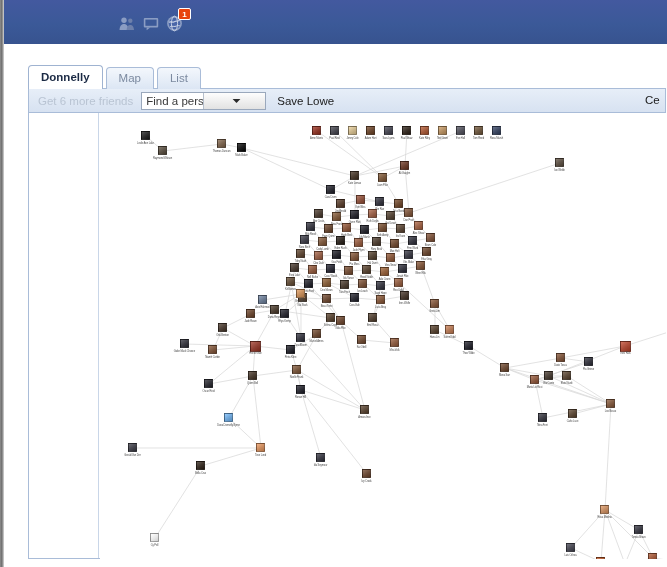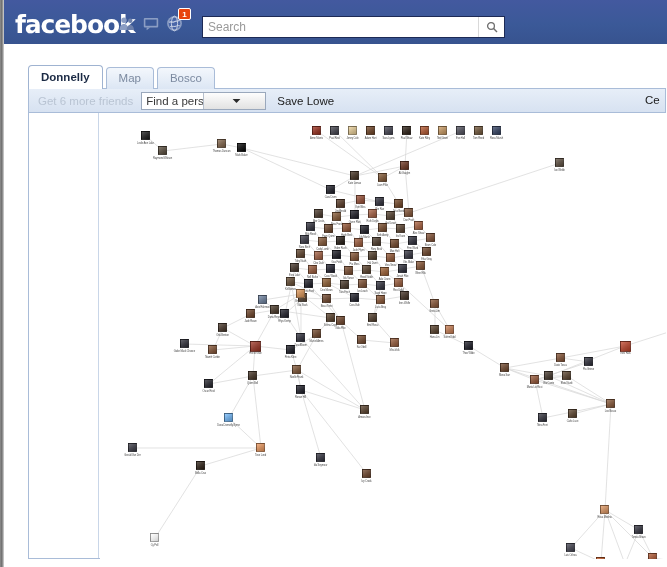--- a/index.html
+++ b/index.html
@@ -238,21 +238,20 @@
 <body>
 
 <div id="app">
 
   <div class="win-left-border"></div>
   <div class="win-left-border-inner"></div>
 
   <div class="fb-bar">
     <div class="fb-bar-sheen"></div>
 
-    <div class="fb-logo">facebook</div>
 
     <div class="fb-navicons">
       <div class="navicon">
         <svg width="16" height="15" viewBox="0 0 16 15">
           <circle cx="5" cy="4.2" r="2.7" fill="#8b9dc3"></circle>
           <path d="M0.5 14 C0.8 9.2 3 8 5 8 C7 8 9.2 9.2 9.5 14 Z" fill="#8b9dc3"></path>
           <circle cx="11.3" cy="4.8" r="2.2" fill="#6d80ab"></circle>
           <path d="M7.6 14 C7.9 10 9.6 9 11.3 9 C13 9 14.7 10 15 14 Z" fill="#6d80ab"></path>
         </svg>
       </div>
@@ -268,37 +267,28 @@
           <circle cx="8.5" cy="8.5" r="7.4" fill="#8b9dc3"></circle>
           <circle cx="8.5" cy="8.5" r="5.8" fill="#4a66a8"></circle>
           <path d="M3 7.2 C5 6 7 8 8.6 6.6 C10 5.4 12 6.4 13.6 5.6" stroke="#cfd8ea" stroke-width="1.1" fill="none"></path>
           <path d="M4.2 11.6 C6 10.6 8.4 12.2 10.6 11 C12 10.2 13 11 13.8 10.6" stroke="#cfd8ea" stroke-width="1" fill="none"></path>
           <ellipse cx="8.5" cy="8.5" rx="3.1" ry="7.4" fill="none" stroke="#cfd8ea" stroke-width="0.9"></ellipse>
         </svg>
         <div class="badge">1</div>
       </div>
     </div>
 
-    <div class="search-wrap">
-      <input class="search-input" type="text" placeholder="Search" style="">
-      <button class="search-btn">
-        <svg width="12" height="12" viewBox="0 0 12 12">
-          <circle cx="5" cy="5" r="3.4" fill="none" stroke="#6d6d6d" stroke-width="1.3"></circle>
-          <line x1="7.6" y1="7.6" x2="11" y2="11" stroke="#6d6d6d" stroke-width="1.4"></line>
-        </svg>
-      </button>
-    </div>
   </div>
 
   <div class="page-body">
 
     <div class="tabstrip">
       <div class="tab active">Donnelly</div>
       <div class="tab">Map</div>
-      <div class="tab">Bosco</div>
+      <div class="tab">List</div>
     </div>
 
     <div class="toolbar-panel">
       <div class="tb-disabled">Get 6 more friends</div>
       <div class="tb-select">
         <span>Find a person...</span>
         <span class="arrow">
           <svg width="9" height="6" viewBox="0 0 9 6">
               <path d="M0.6 1 L4.5 5 L8.4 1 Z" fill="#2a2a2a"></path>
             </svg>

